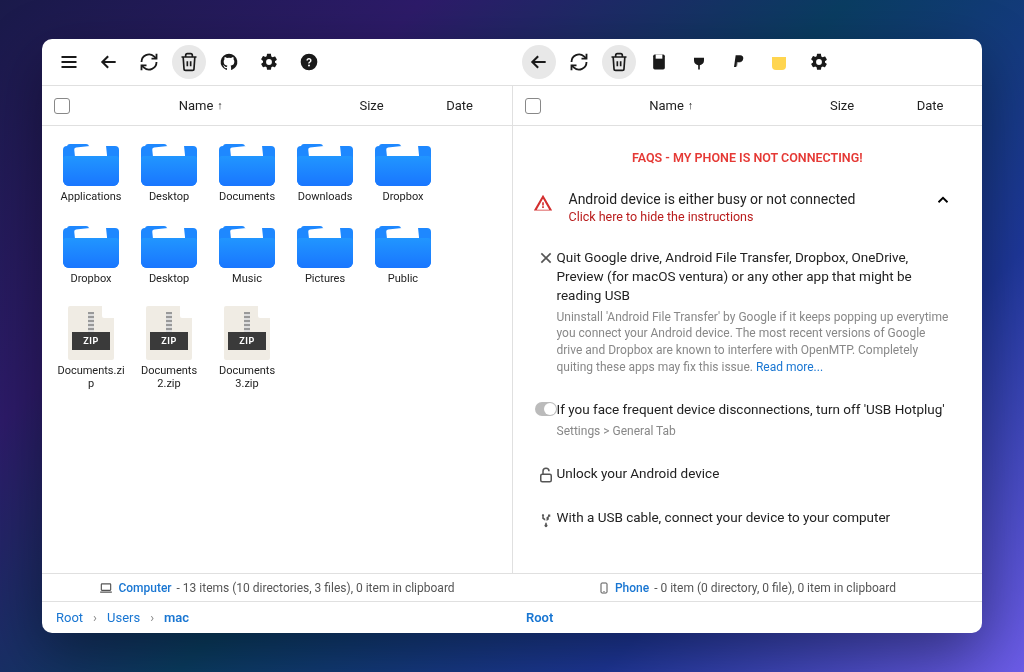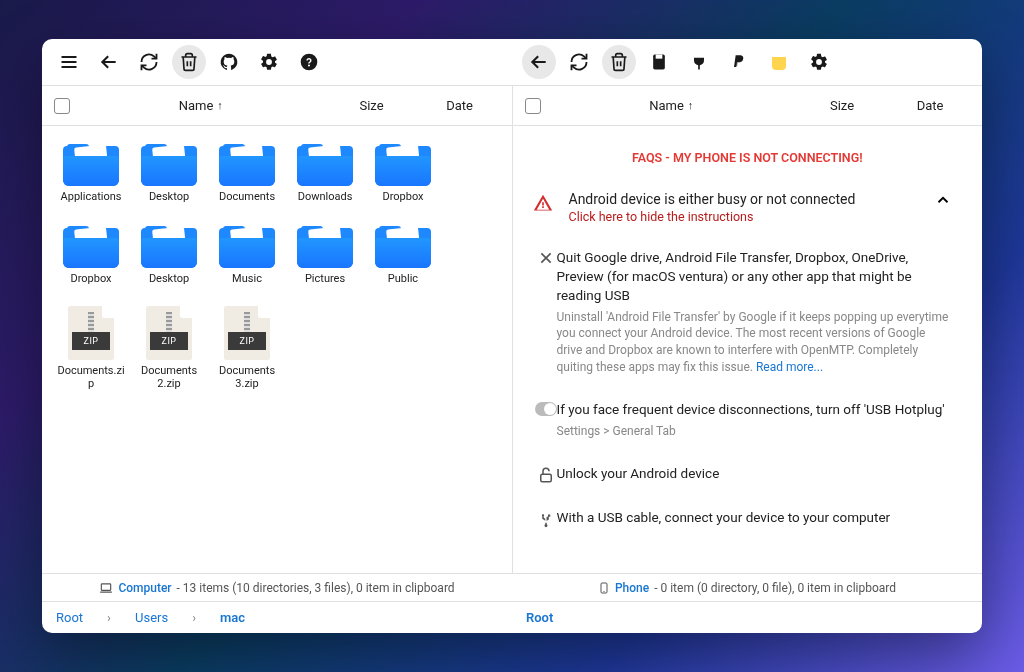--- a/index.html
+++ b/index.html
@@ -29,40 +29,40 @@
 .grid { display: flex; flex-wrap: wrap; gap: 8px 0; }
 .item { width: 78px; display: flex; flex-direction: column; align-items: center; gap: 4px; padding: 6px 0; cursor: pointer; }
 .folder-ic { width: 56px; height: 44px; position: relative; }
 .folder-ic .back { position: absolute; bottom: 0; width: 56px; height: 40px; background: #1e88ff; border-radius: 4px 4px 6px 6px; }
 .folder-ic .tab { position: absolute; top: 2px; left: 4px; width: 22px; height: 8px; background: #1e88ff; border-radius: 3px 3px 0 0; }
 .folder-ic .paper { position: absolute; top: 4px; left: 12px; width: 32px; height: 20px; background: #fff; border-radius: 2px; transform: rotate(-6deg); }
 .folder-ic .front { position: absolute; bottom: 0; width: 56px; height: 30px; background: linear-gradient(180deg, #2196ff, #1976ff); border-radius: 3px 3px 6px 6px; }
 .zip-ic { width: 46px; height: 54px; position: relative; background: #f0ece4; border-radius: 2px; }
 .zip-ic::before { content: ''; position: absolute; top: 0; right: 0; width: 12px; height: 12px; background: #fff; border-bottom-left-radius: 2px; }
 .zip-ic .zipper { position: absolute; top: 6px; left: 50%; transform: translateX(-50%); width: 6px; height: 22px; background: repeating-linear-gradient(0deg, #999 0 2px, #ddd 2px 4px); }
-.zip-ic .band { position: absolute; bottom: 10px; left: 4px; right: 4px; height: 18px; background: #3a3a3a; color: #fff; font-size: 9px; font-weight: 400; display: flex; align-items: center; justify-content: center; letter-spacing: .5px; }
+.zip-ic .band { position: absolute; bottom: 10px; left: 4px; right: 4px; height: 18px; background: #3a3a3a; color: #fff; font-size: 9px; font-weight: 700; display: flex; align-items: center; justify-content: center; letter-spacing: .5px; }
 .item-label { font-size: 11px; text-align: center; color: #222; line-height: 1.25; max-width: 72px; word-wrap: break-word; }
 .faq-link { text-align: center; font-size: 12.5px; color: #e53935; font-weight: 600; padding: 14px 0 18px; cursor: pointer; }
 .acc-head { display: flex; align-items: flex-start; gap: 16px; padding: 8px 20px 12px 10px; }
 .warn-ic { color: #d32f2f; flex-shrink: 0; margin-top: 2px; }
 .acc-title { font-size: 14px; color: #222; }
 .acc-sub { font-size: 12.5px; color: #b91c1c; margin-top: 2px; }
 .chev { margin-left: auto; cursor: pointer; }
 .step { display: flex; align-items: flex-start; padding: 12px 20px 12px 12px; }
 .step-ic { width: 22px; flex-shrink: 0; display: flex; justify-content: center; color: #555; margin-top: 2px; }
 .step-t { font-size: 13.5px; color: #222; line-height: 1.4; }
 .step-s { font-size: 12px; color: #888; margin-top: 4px; line-height: 1.4; }
 .step-s a { color: #1976d2; cursor: pointer; }
 .toggle { width: 26px; height: 14px; background: #bbb; border-radius: 7px; position: relative; }
 .toggle::after { content: ''; position: absolute; right: 1px; top: 1px; width: 12px; height: 12px; background: #fff; border-radius: 50%; }
 .status-row { display: flex; border-top: 1px solid #e0e0e0; height: 28px; font-size: 12px; }
 .status-half { flex: 1; display: flex; align-items: center; justify-content: center; gap: 5px; color: #555; }
 .status-half .dev { color: #1976d2; font-weight: 500; }
 .crumb-row { display: flex; border-top: 1px solid #e0e0e0; height: 32px; font-size: 13px; }
-.crumb-half { flex: 1; display: flex; align-items: center; padding: 0 14px; gap: 24px; }
+.crumb-half { flex: 1; display: flex; align-items: center; padding: 0 14px; gap: 10px; }
 .crumb { color: #1976d2; cursor: pointer; }
 .crumb.sep { color: #888; cursor: default; }
 .crumb.cur { font-weight: 600; }
 .cup { width: 14px; height: 16px; background: #ffd54f; border-radius: 2px 2px 4px 4px; border-top: 3px solid #fff; position: relative; }
 </style>
 </head>
 <body>
 
 <div class="window">
 

